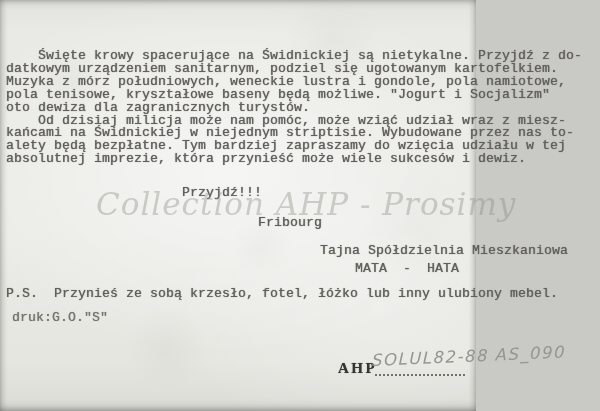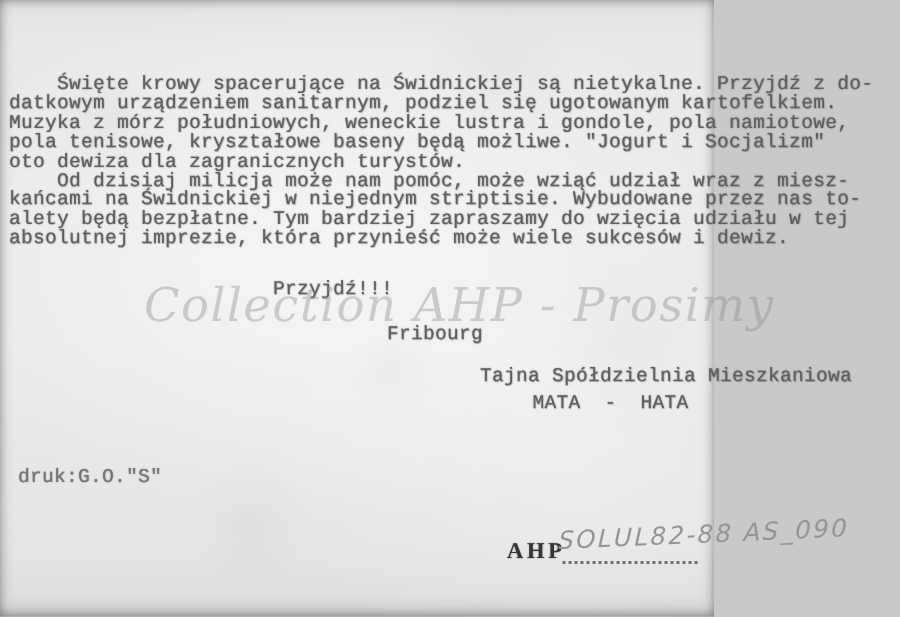--- a/index.html
+++ b/index.html
@@ -126,20 +126,21 @@
 absolutnej imprezie, która przynieść może wiele sukcesów i dewiz.</div>
 
   <div class="tw invitation">Przyjdź!!!</div>
 
   <div class="tw plea">Fribourg</div>
 
   <div class="tw sig-name">Tajna Spółdzielnia Mieszkaniowa</div>
 
   <div class="tw sig-alias">MATA  -  HATA</div>
 
+  <div class="tw postscript">P.S.  Przynieś ze sobą krzesło, fotel, łóżko lub inny ulubiony mebel.</div>
 
   <div class="tw print-credit">druk:G.O."S"</div>
 
   <div class="watermark">Collection AHP - Prosimy</div>
 
   <div class="stamp-row">
     <span class="ahp-stamp">AHP</span>
     <span class="dotted-line"></span>
     <span class="archive-ref">SOLUL82-88 AS_090</span>
   </div>

